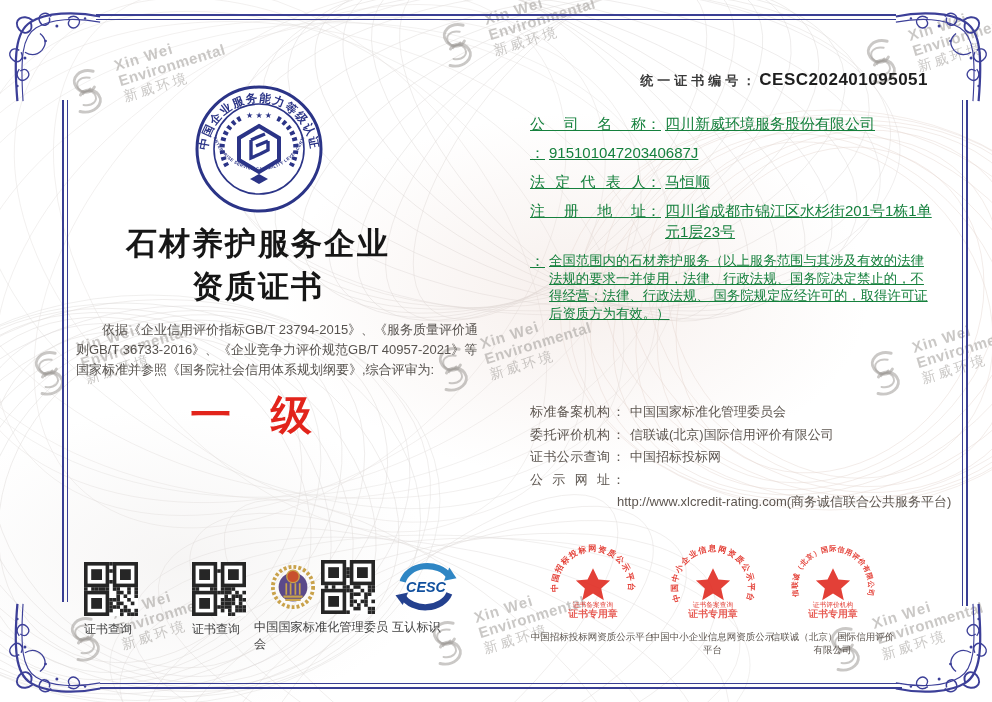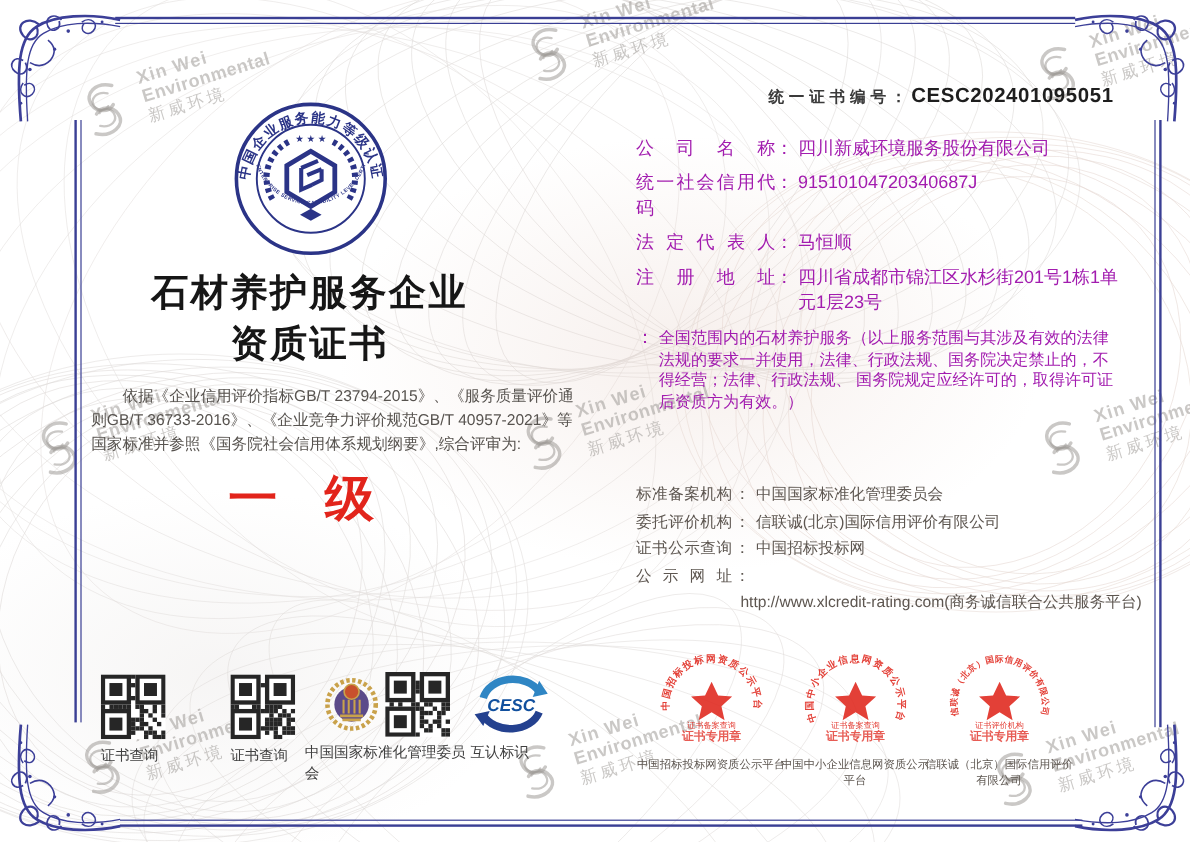--- a/index.html
+++ b/index.html
@@ -41,21 +41,21 @@
   .dates{position:absolute;left:94px;top:482px;font-size:13.5px;color:#4f4b48;}
   .d-row{margin-bottom:9px;}
   
   .fitem{position:absolute;text-align:left;color:#404040;font-size:12px;}
   .fitem .cap{margin-top:5px;}
   .q-wrap{display:flex;align-items:center;justify-content:center;gap:5px;}
   
   .certline{position:absolute;left:530px;top:70px;width:398px;text-align:right;color:#2b2b2b;}
   .cl-label{font-size:13px;font-weight:bold;letter-spacing:4px;color:#3a3a3a;}
   .cl-no{font-size:17px;font-weight:bold;letter-spacing:.5px;color:#1e1e1e;}
-  .fields{position:absolute;left:530px;top:113px;width:402px;color:#a21caf;font-size:15px;}
+  .fields{position:absolute;left:530px;top:113px;width:402px;color:#15803d;font-size:15px;text-decoration:underline;}
   .f-row{display:flex;margin-bottom:8px;line-height:21px;}
   .f-label{width:116px;flex:0 0 116px;text-align:justify;text-align-last:justify;}
   .f-colon{flex:0 0 auto;padding:0 4px 0 0;}
   .f-value{flex:1;}
   .f-small{font-size:13.4px;line-height:17.6px;padding-top:2px;}
   .agencies{position:absolute;left:530px;top:401px;width:432px;font-size:13px;
             color:#5d5650;line-height:22.5px;}
   .a-row{display:flex;}
   .a-label{width:80px;flex:0 0 80px;text-align:justify;text-align-last:justify;}
   .a-colon{flex:0 0 auto;padding:0 5px 0 2px;}
@@ -575,21 +575,20 @@
     <span class="cl-label">统一证书编号：</span><span class="cl-no">CESC202401095051</span>
   </div>
 
   <div class="fields">
     <div class="f-row">
         <span class="f-label">公司名称</span>
         <span class="f-colon">：</span>
         <span class="f-value">四川新威环境服务股份有限公司</span>
       </div>
     <div class="f-row">
-        <span class="f-label">统一社会信用代码</span>
         <span class="f-colon">：</span>
         <span class="f-value">91510104720340687J</span>
       </div>
     <div class="f-row">
         <span class="f-label">法定代表人</span>
         <span class="f-colon">：</span>
         <span class="f-value">马恒顺</span>
       </div>
     <div class="f-row">
         <span class="f-label">注册地址</span>

